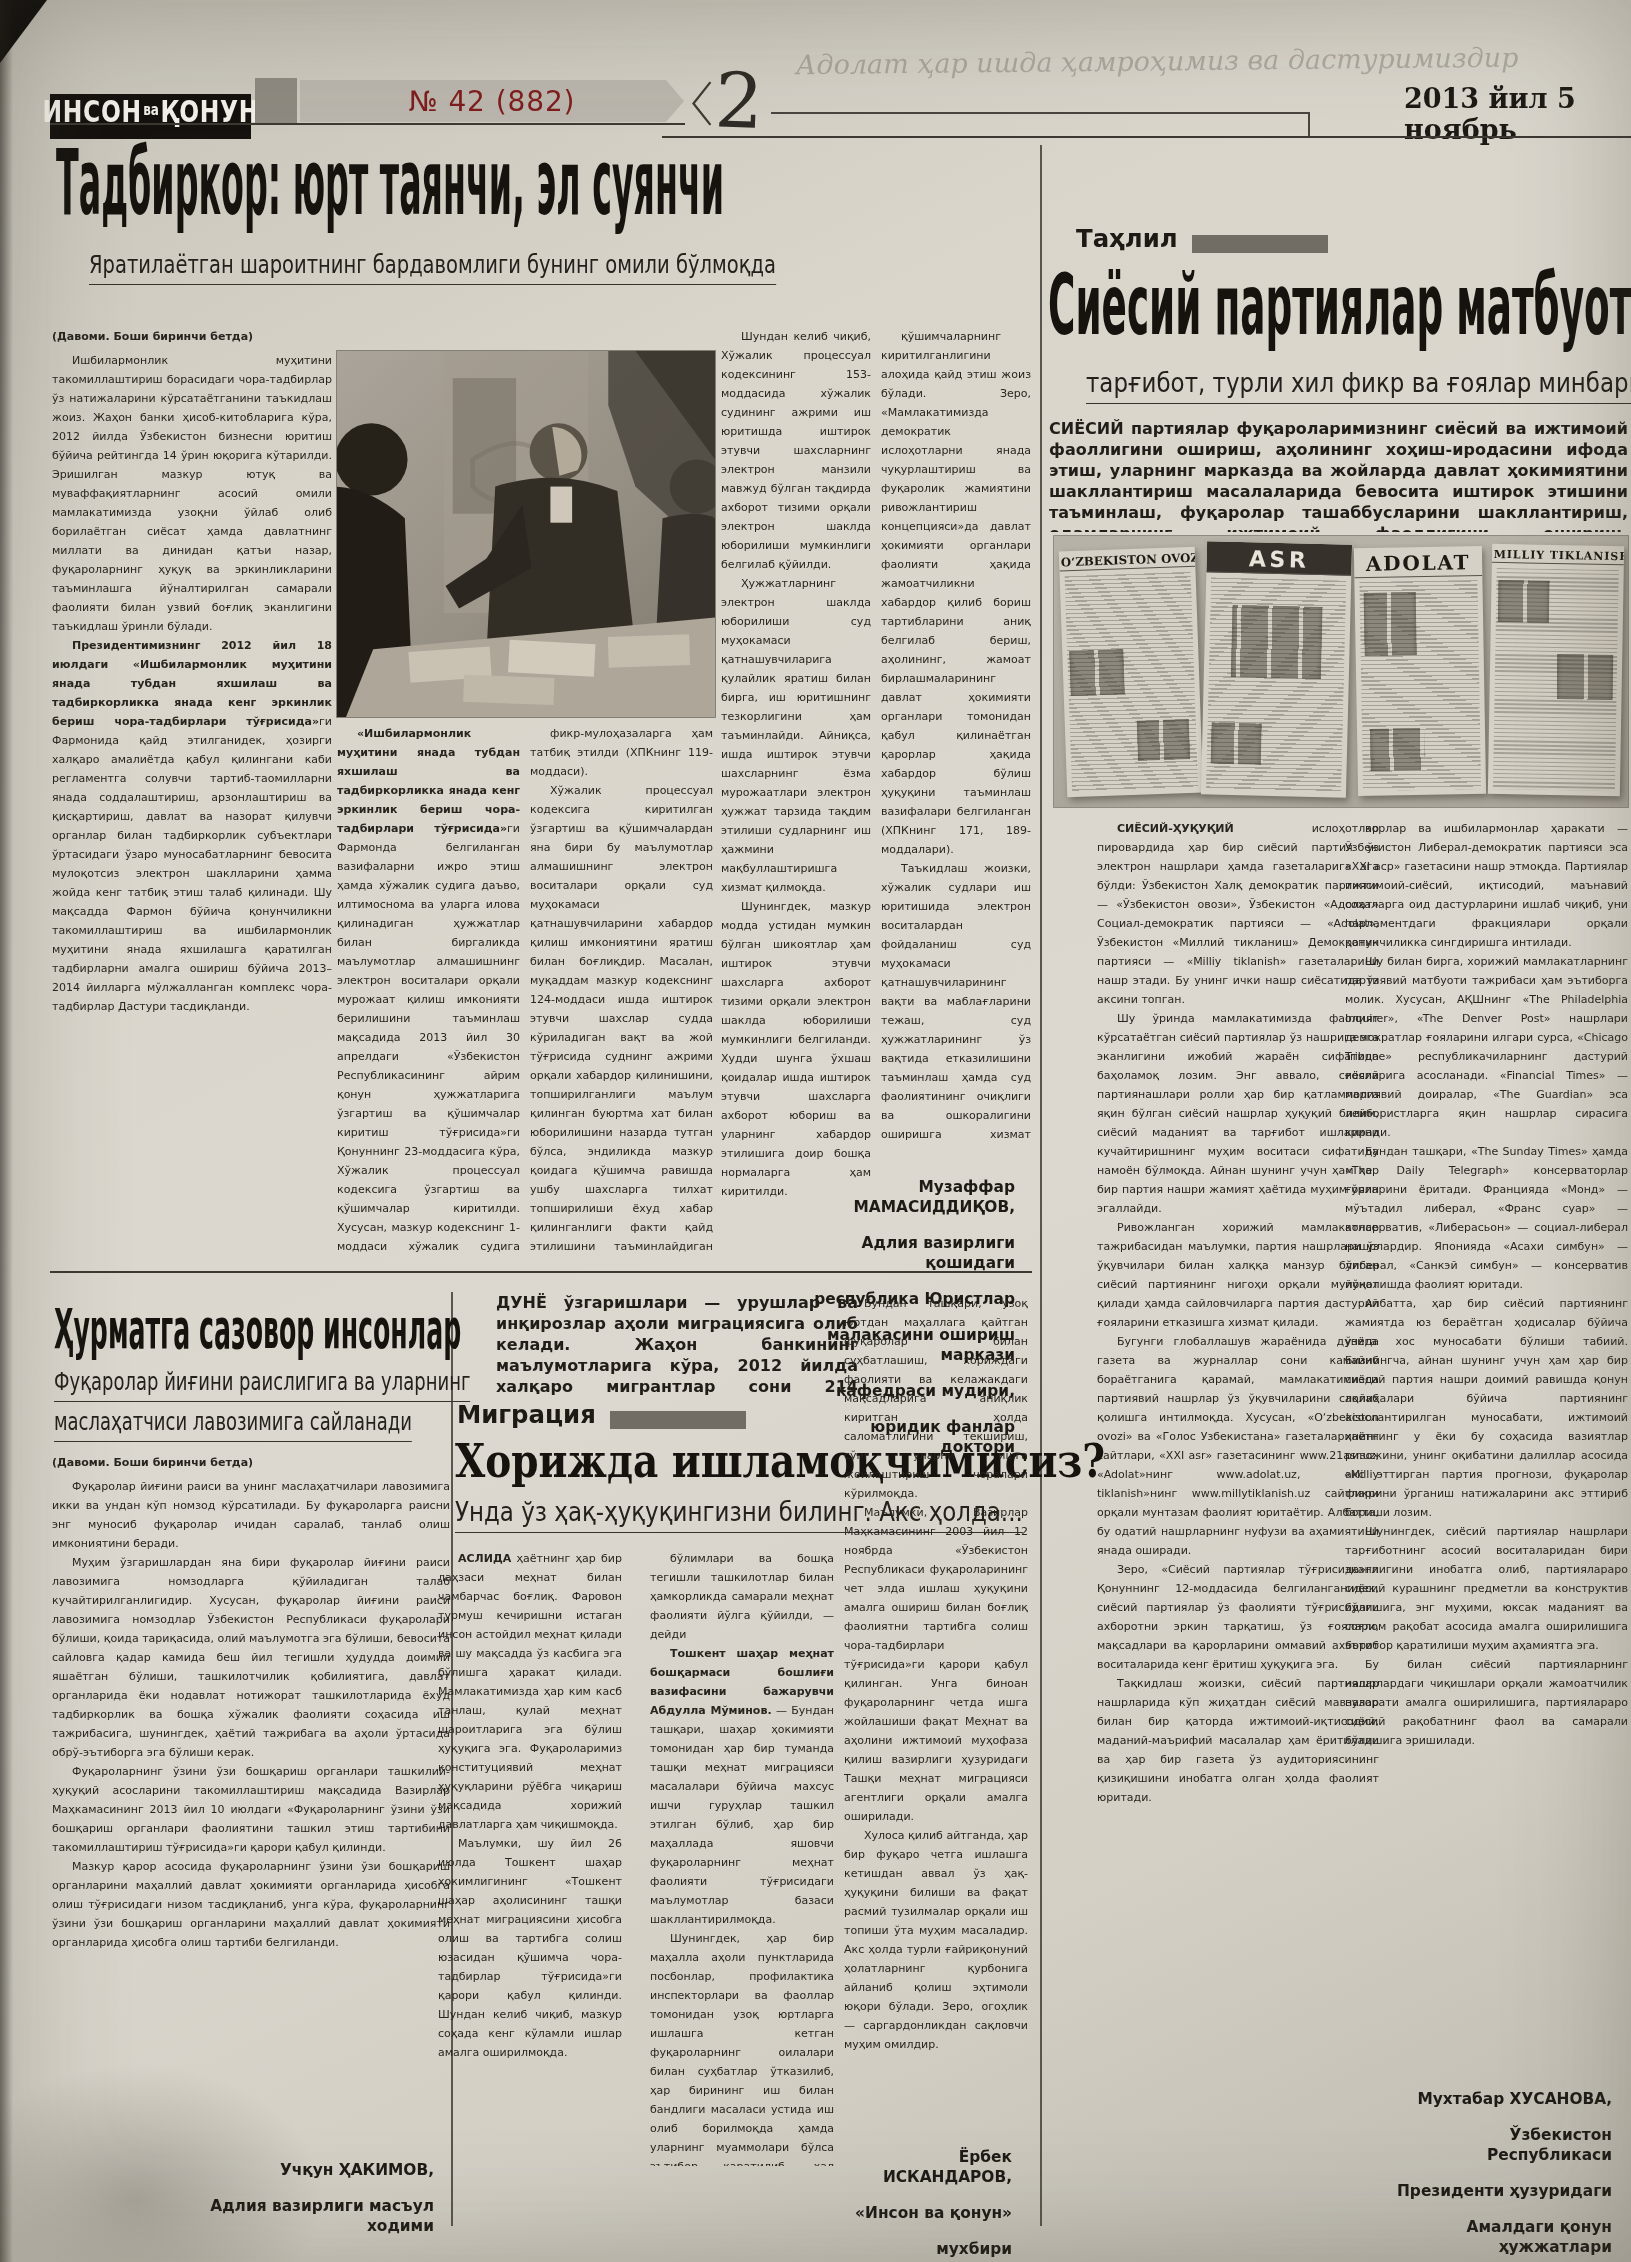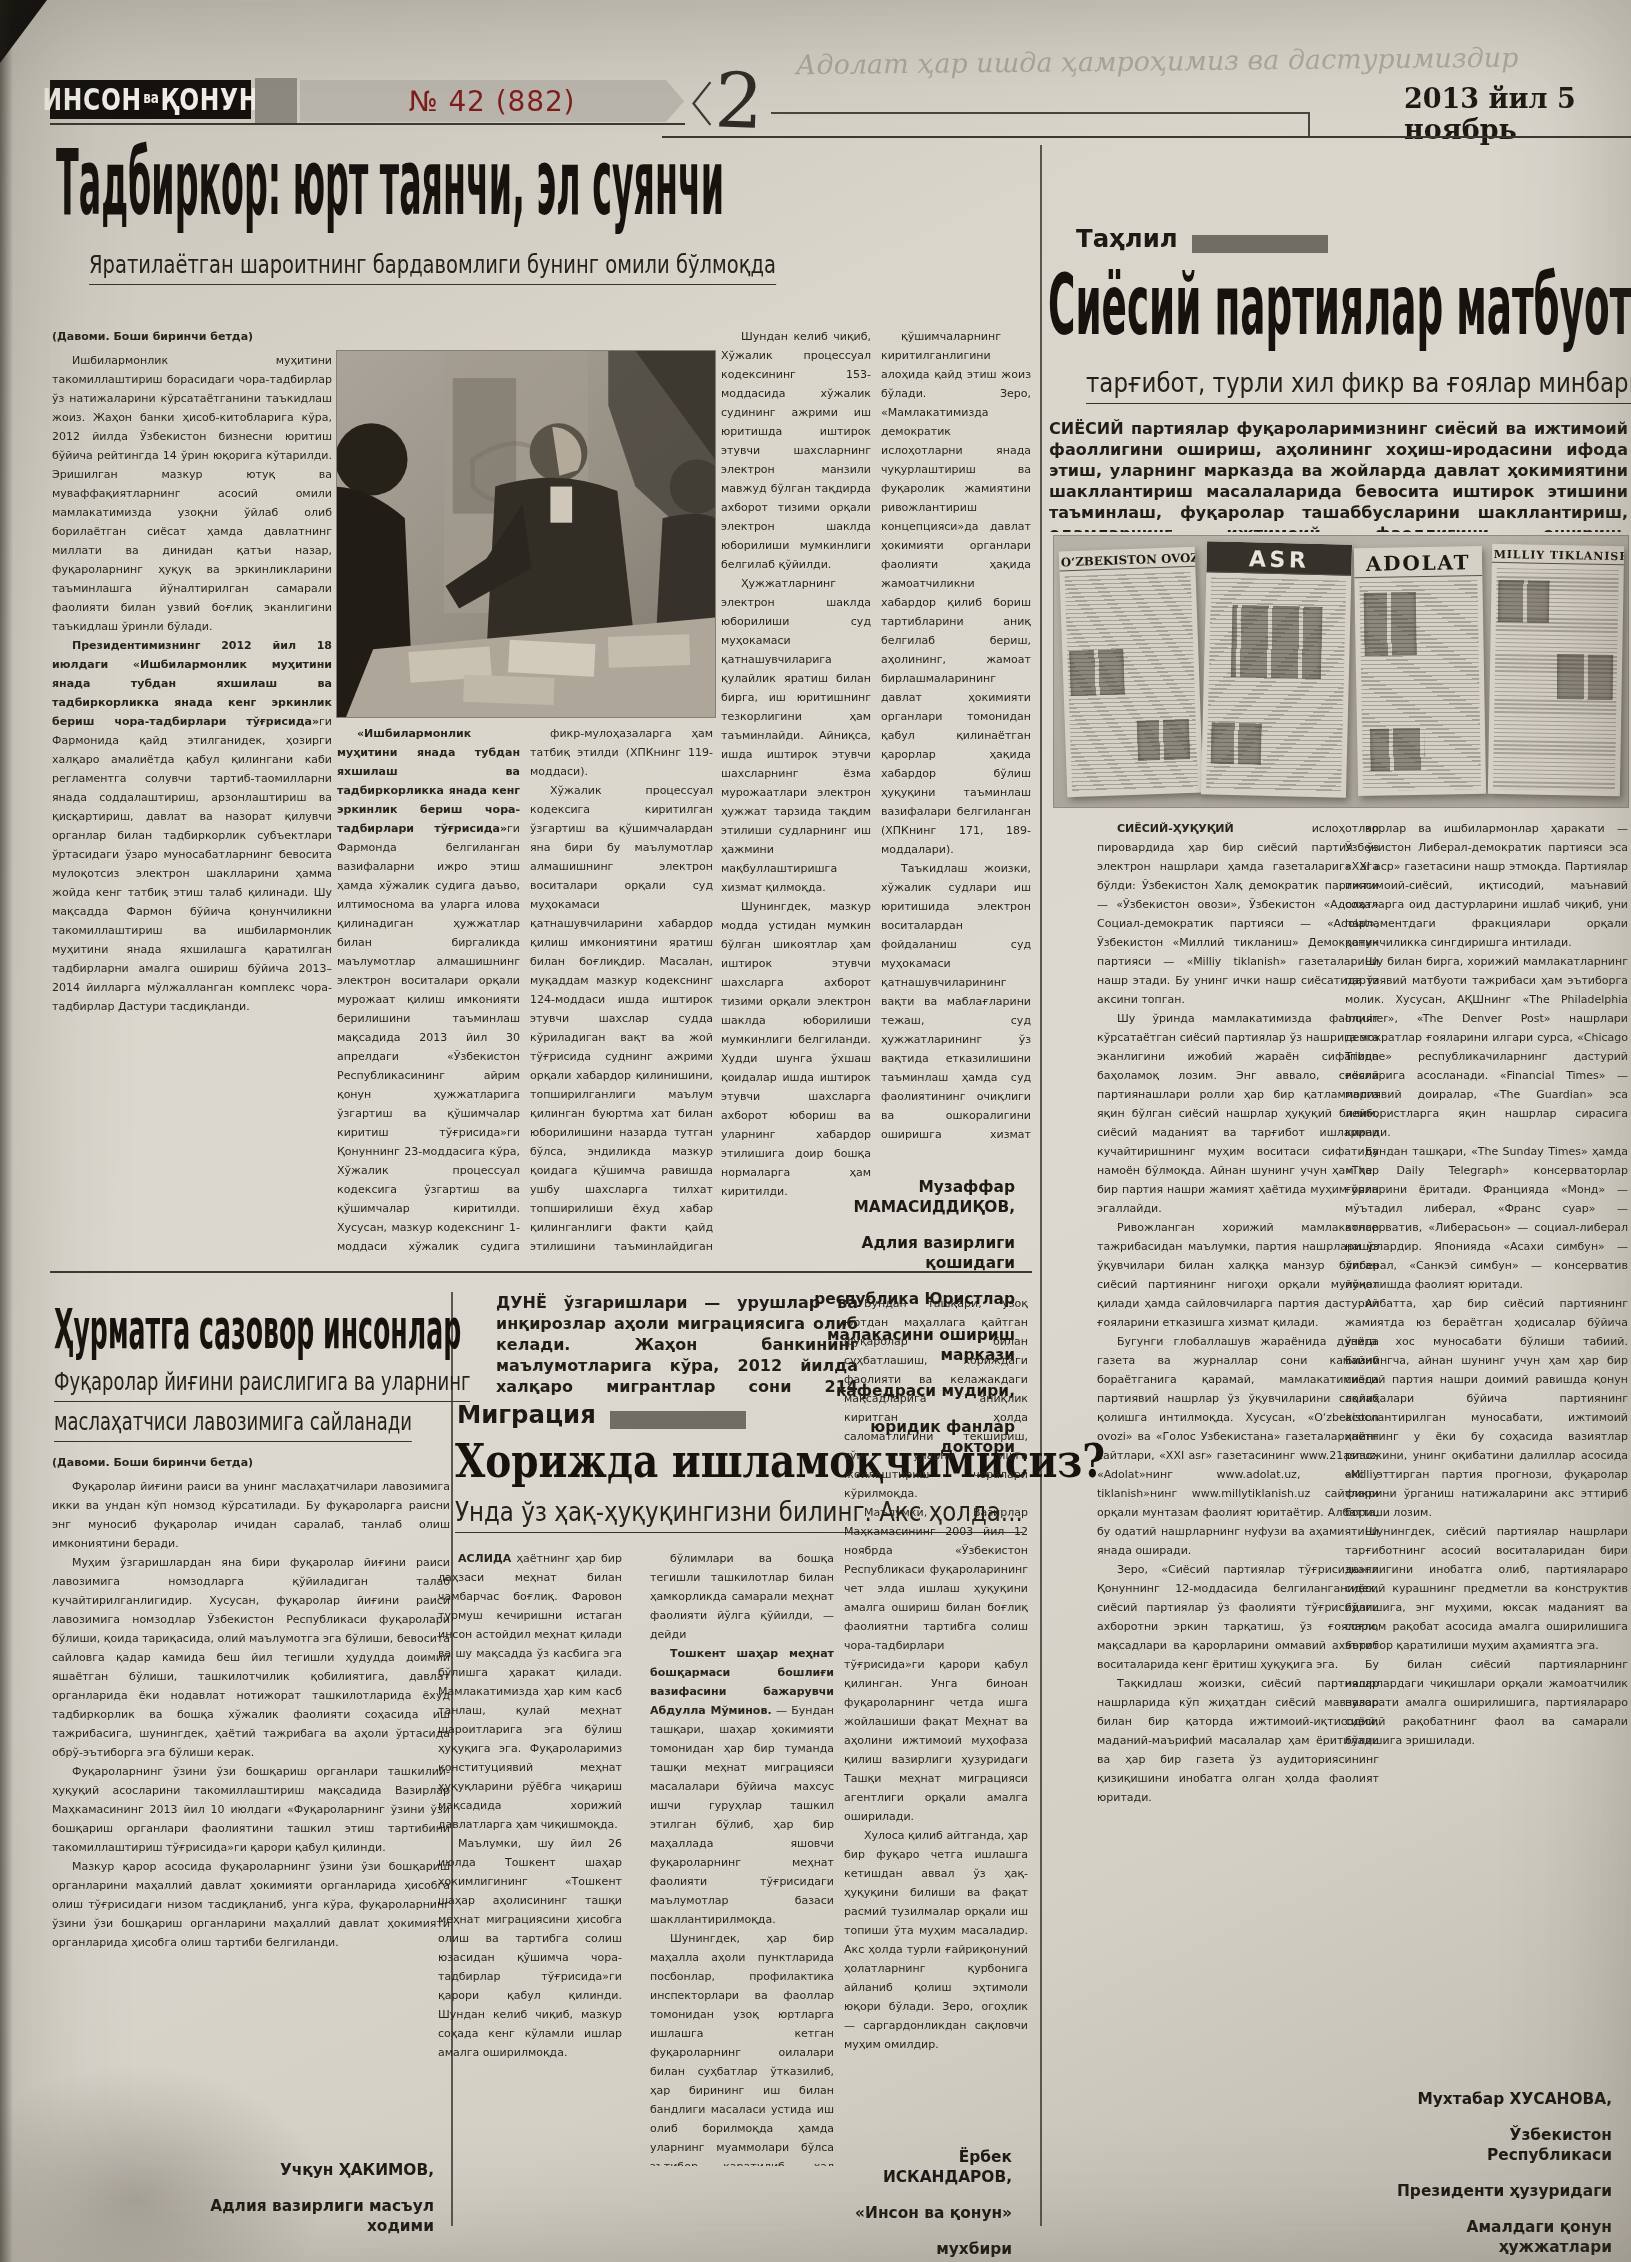--- a/index.html
+++ b/index.html
@@ -9,22 +9,22 @@
   .vignette{position:absolute;inset:0;box-shadow:inset 0 0 127px rgba(70,63,50,.33);pointer-events:none;}
   .corner-tl{position:absolute;left:0;top:0;width:47px;height:63px;background:#0c0b09;
     clip-path:polygon(0 0,100% 0,0 100%);}
   .edge-left{position:absolute;left:0;top:0;width:12.7px;height:100%;
     background:linear-gradient(90deg,rgba(25,22,18,.55),rgba(25,22,18,0));}
   .blot-bl{position:absolute;left:-54px;bottom:-72px;width:380px;height:271px;border-radius:50%;
     background:radial-gradient(ellipse at center,rgba(60,54,44,.28),rgba(60,54,44,0) 70%);}
   .abs{position:absolute;}
 
   
-  .mast-box{left:50px;top:80px;width:201px;height:39px;background:#14110e;display:flex;
-    align-items:center;justify-content:center;}
+  .mast-box{left:50px;top:94px;width:201px;height:45px;background:#14110e;display:flex;
+    align-items:flex-start;justify-content:center;}
   .mast-inner{color:#f2efe9;font-weight:bold;font-size:30px;white-space:nowrap;
     transform:scaleX(.78);display:inline-block;letter-spacing:0.9px;}
   .mast-inner .sm{font-size:15.4px;vertical-align:7.2px;letter-spacing:0;padding:0 1.8px;}
   .mast-gap{left:255px;top:78px;width:42px;height:45px;background:#8e8a81;}
   .issue-bar{left:300px;top:80px;width:384px;height:42px;background:#bab6ad;display:flex;
     align-items:center;justify-content:center;
     clip-path:polygon(0 0,calc(100% - 18px) 0,100% 50%,calc(100% - 18px) 100%,0 100%);}
   .issue-num{font-weight:normal;font-size:28px;color:#7f1d1d;letter-spacing:0.9px;}
   .chev{left:689px;top:80px;}
   .pagenum{left:715px;top:56px;font-family:"DejaVu Serif",serif;font-size:76px;font-weight:normal;

